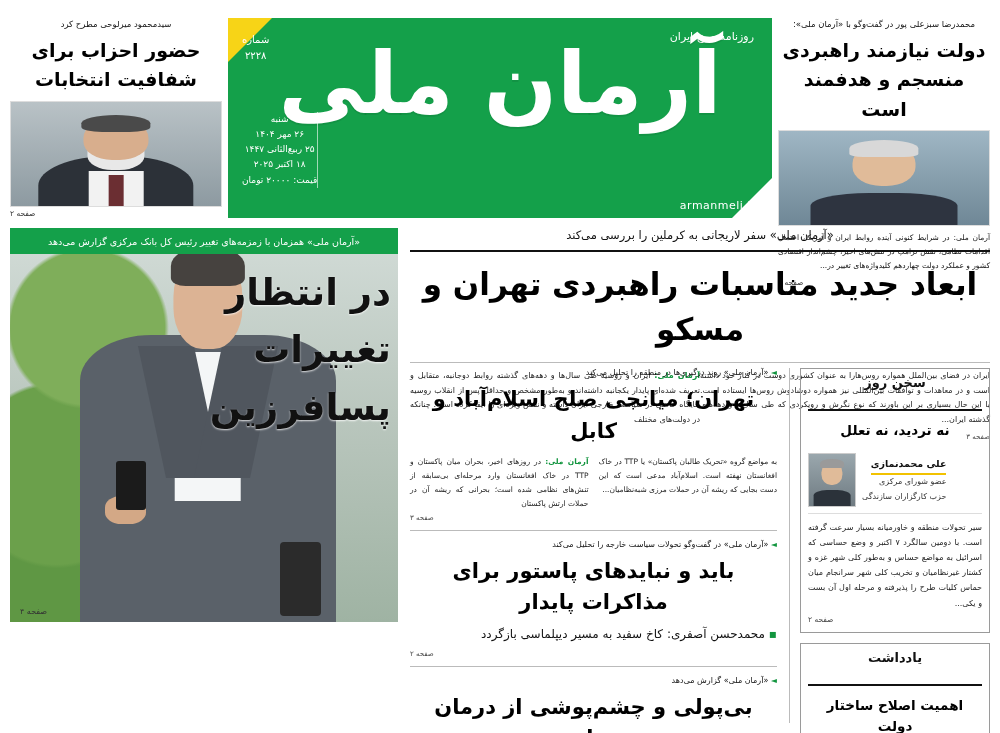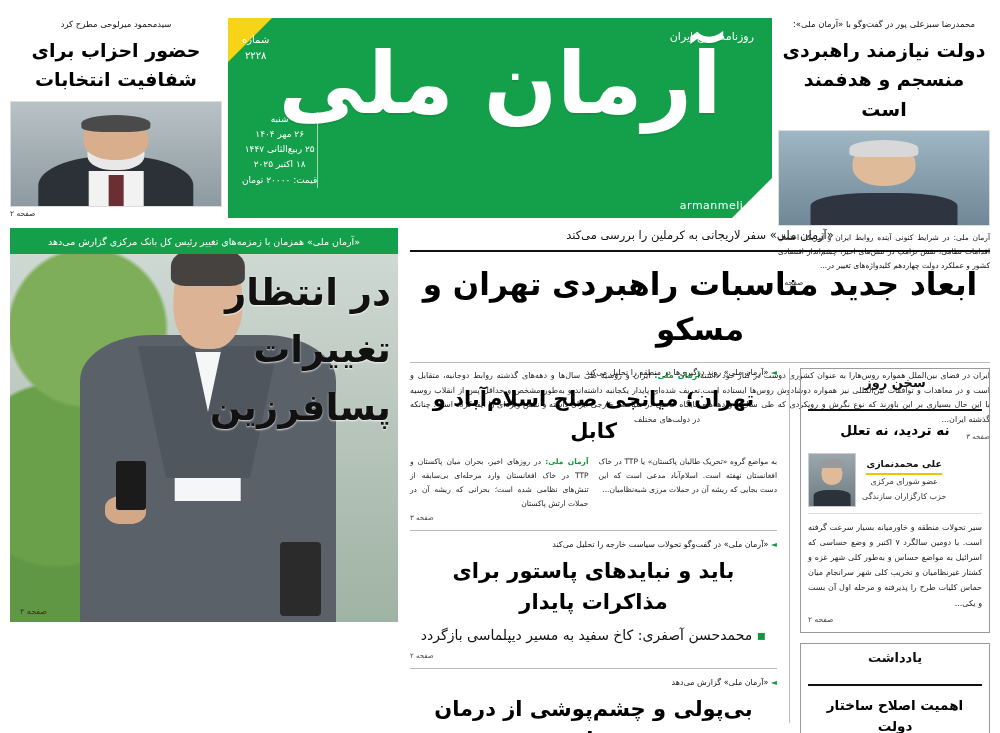--- a/index.html
+++ b/index.html
@@ -169,41 +169,41 @@
   }
   .box-title {
     text-align: center; font-size: 13.5px; font-weight: bold; color: #000;
     line-height: 1.6; padding: 2px 0 7px;
   }
   .author {
     display: flex; flex-direction: row-reverse; align-items: center; gap: 6px;
     padding: 4px 0 6px; border-bottom: 1px solid #ddd; margin-bottom: 6px;
   }
   .author .ph { width: 48px; height: 54px; flex: none; border: 1px solid #ccc; }
-  .author .meta { text-align: center; font-size: 8px; line-height: 1.8; color: #333; }
+  .author .meta { text-align: right; font-size: 8px; line-height: 1.8; color: #333; }
   .author .meta .nm { font-weight: bold; font-size: 9.5px; color: #111;
     border-bottom: 2px solid #f2c200; display: inline-block; padding-bottom: 1px; }
   .box-body { font-size: 8px; line-height: 1.9; color: #222; text-align: justify; }
   .more { text-align: left; font-size: 7.5px; color: #444; padding-top: 4px; }
 
   
   .midcol {
     position: absolute; top: 368px; right: 210px; width: 380px; height: 355px;
     border-right: 1px solid #bbb; padding-right: 12px;
   }
   .art { border-bottom: 1px solid #bbb; padding-bottom: 8px; margin-bottom: 9px; }
   .art:last-child { border-bottom: none; }
   .art-kicker { text-align: right; font-size: 8px; color: #111; padding-bottom: 5px; }
   .art-kicker .dot { color: #12953f; }
   .art-title {
     text-align: center; font-size: 21px; font-weight: bold; color: #000;
     line-height: 1.5; padding: 2px 0 8px;
   }
   .art-sub {
-    text-align: center; font-size: 14px; color: #111; padding-bottom: 6px;
+    text-align: right; font-size: 12px; color: #111; padding-bottom: 6px;
   }
   .art-sub .sq { color: #12953f; }
   .art-body { display: flex; flex-direction: row-reverse; gap: 10px;
     font-size: 7.5px; line-height: 1.85; color: #222; }
   .art-body .col { flex: 1; text-align: justify; }
   .art-body .lede { color: #12953f; font-weight: bold; }
   .art-foot { text-align: left; font-size: 7px; color: #444; padding-top: 3px; }
 </style>
 </head>
 <body>

